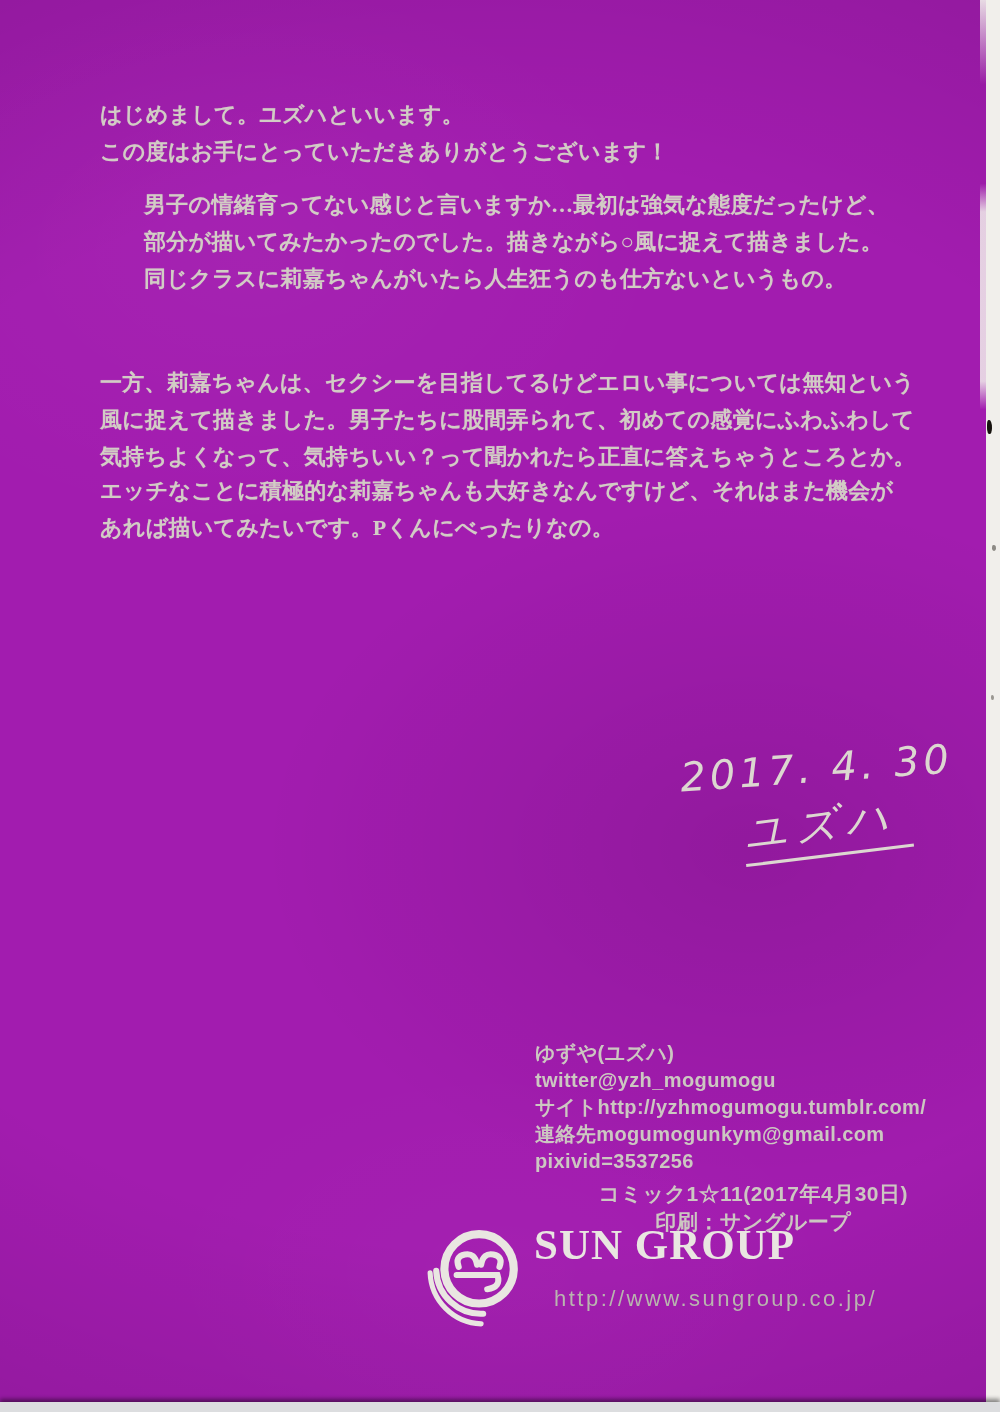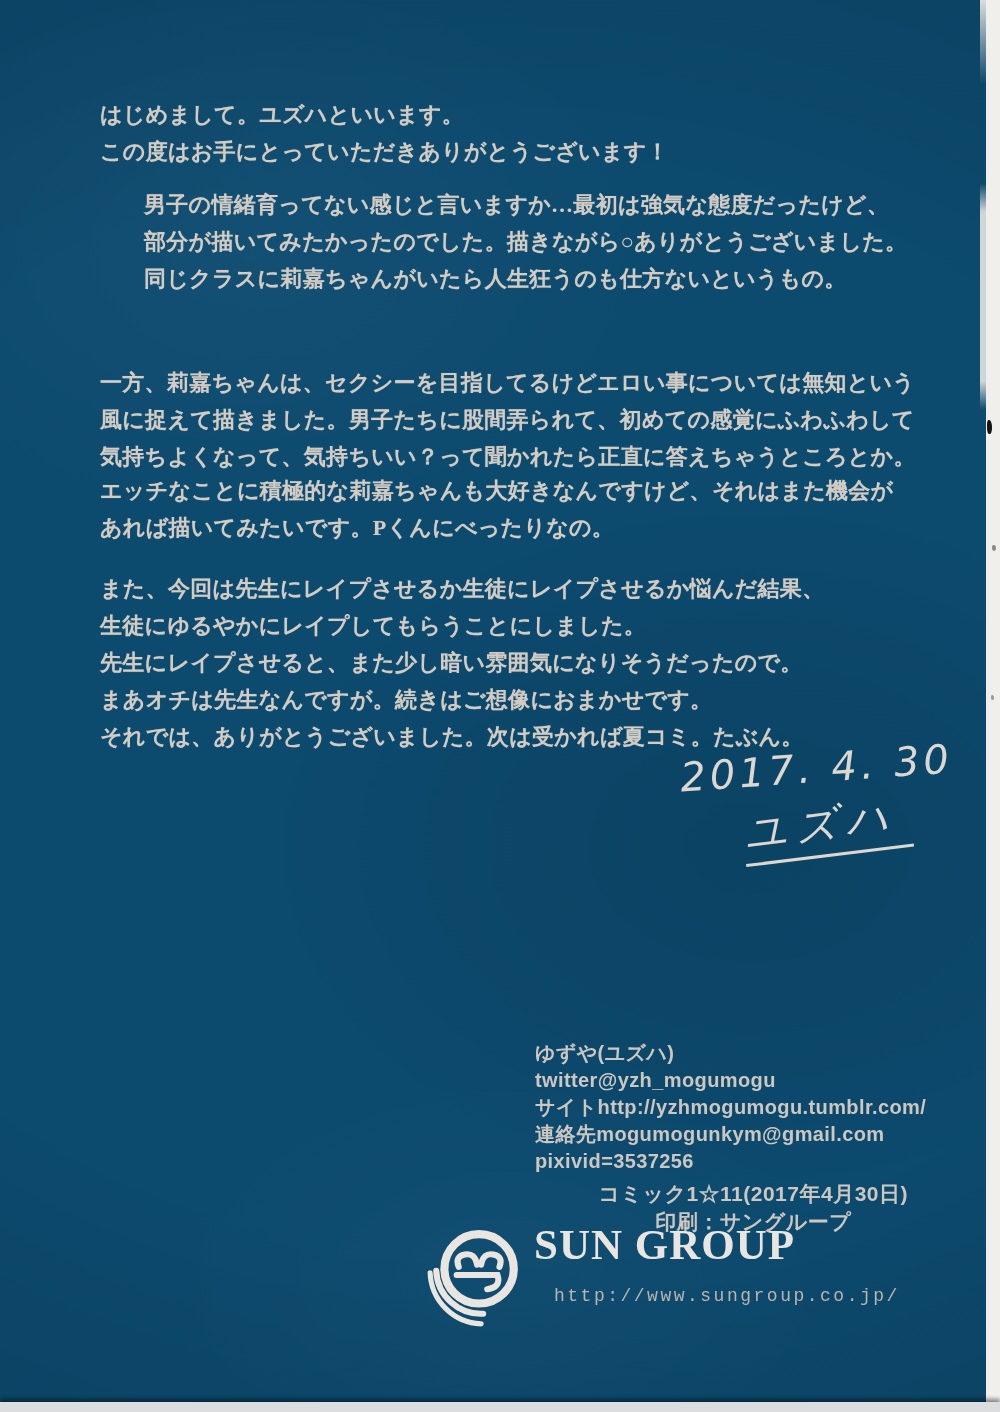--- a/index.html
+++ b/index.html
@@ -1,19 +1,19 @@
 <!DOCTYPE html>
 <html><head>
 <meta charset="utf-8">
 <style>
   html,body{margin:0;padding:0;background:#555;}
   .page{
     position:relative;
     width:1000px;height:1412px;
-    background:#0c4a6e;
+    background:#a21caf;
     overflow:hidden;
     font-family:"Liberation Sans", sans-serif;
   }
   
   .page::before{
     content:"";
     position:absolute;inset:0;
     background:
       radial-gradient(ellipse 600px 400px at 25% 18%, rgba(255,255,255,0.03), transparent 70%),
       radial-gradient(ellipse 700px 500px at 75% 60%, rgba(0,0,0,0.10), transparent 70%),
@@ -87,22 +87,22 @@
     color:#e9e6e1;
     font-family:"Liberation Serif", serif;
     font-weight:bold;
     font-size:43px;
     letter-spacing:1px;
     white-space:nowrap;
   }
   .printer-url{
     position:absolute;left:130px;top:62px;
     color:#b9b5af;
-    font-family:Liberation Mono, monospace;
-    font-size:18px;
+    font-family:Liberation Sans, sans-serif;
+    font-size:22px;
     letter-spacing:2.5px;
     white-space:nowrap;
   }
   
   .scan-edge-right{
     position:absolute;right:0;top:0;
     width:14px;height:100%;
     background:#f1efeb;
   }
   .scan-edge-right::before{
@@ -130,42 +130,35 @@
 
 <div class="page">
 
   <div class="body-text" style="top:96px;">
     <div>はじめまして。ユズハといいます。</div>
     <div>この度はお手にとっていただきありがとうございます！</div>
   </div>
 
   <div class="body-text" style="top:186px;margin-left:44px;">
     <div>男子の情緒育ってない感じと言いますか…最初は強気な態度だったけど、</div>
-    <div>部分が描いてみたかったのでした。描きながら○ありがとうございました。</div>
+    <div>部分が描いてみたかったのでした。描きながら○風に捉えて描きました。</div>
     <div>同じクラスに莉嘉ちゃんがいたら人生狂うのも仕方ないというもの。</div>
   </div>
 
   <div class="body-text" style="top:364px;">
     <div>一方、莉嘉ちゃんは、セクシーを目指してるけどエロい事については無知という</div>
     <div>風に捉えて描きました。男子たちに股間弄られて、初めての感覚にふわふわして</div>
     <div>気持ちよくなって、気持ちいい？って聞かれたら正直に答えちゃうところとか。</div>
   </div>
 
   <div class="body-text" style="top:472px;">
     <div>エッチなことに積極的な莉嘉ちゃんも大好きなんですけど、それはまた機会が</div>
     <div>あれば描いてみたいです。Pくんにべったりなの。</div>
   </div>
 
-  <div class="body-text" style="top:570px;">
-    <div>また、今回は先生にレイプさせるか生徒にレイプさせるか悩んだ結果、</div>
-    <div>生徒にゆるやかにレイプしてもらうことにしました。</div>
-    <div>先生にレイプさせると、また少し暗い雰囲気になりそうだったので。</div>
-    <div>まあオチは先生なんですが。続きはご想像におまかせです。</div>
-    <div>それでは、ありがとうございました。次は受かれば夏コミ。たぶん。</div>
-  </div>
 
   <div class="hand hand-date">2017. 4. 30</div>
   <div class="hand hand-name">ユズハ</div>
 
   <div class="credits">
     <div>ゆずや(ユズハ)</div>
     <div>twitter@yzh_mogumogu</div>
     <div>サイトhttp://yzhmogumogu.tumblr.com/</div>
     <div>連絡先mogumogunkym@gmail.com</div>
     <div>pixivid=3537256</div>

